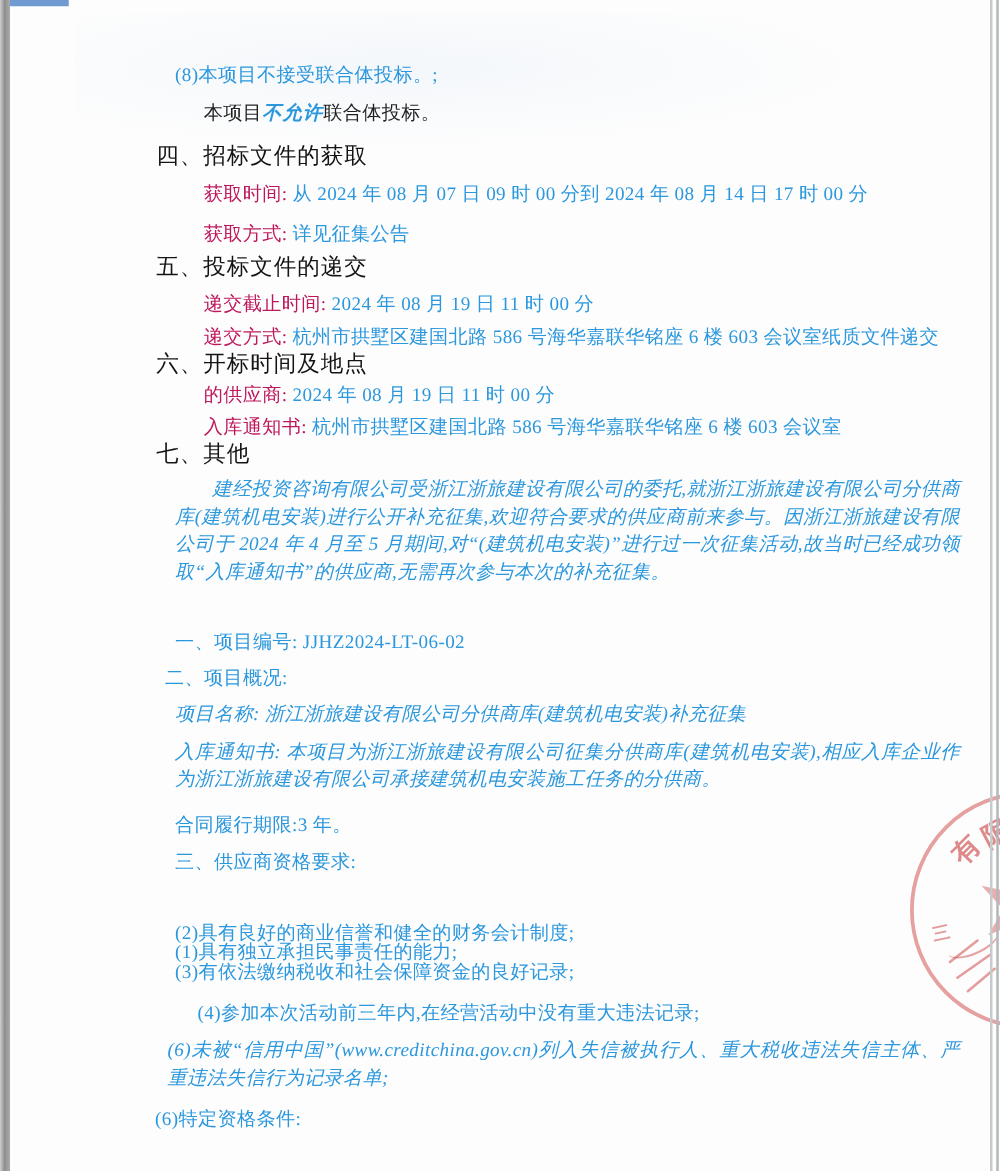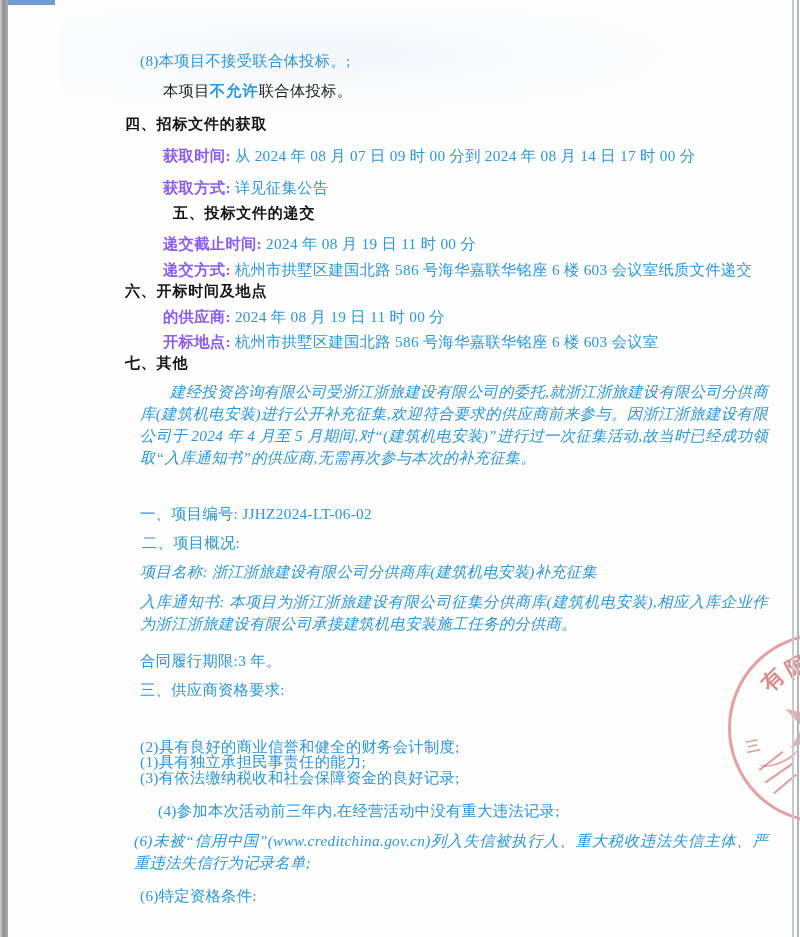--- a/index.html
+++ b/index.html
@@ -27,27 +27,27 @@
 
   
   .line{
     position:absolute;
     font-size:15.3px;
     line-height:21px;
     letter-spacing:.3px;
     white-space:nowrap;
     color:#222;
   }
-  .line.head{font-size:15px;font-weight:bold;line-height:22px;letter-spacing:.8px;color:#141414;}
+  .line.head{font-size:18px;font-weight:normal;line-height:22px;letter-spacing:.8px;color:#141414;}
   .line.para{white-space:normal;line-height:22px;text-align:justify;font-style:italic;}
   .line.para.fl-indent{text-indent:30px;}
   .seg-blue{color:#2b97dd;}
   .seg-black{color:#1f1f1f;}
-  .seg-label{color:#8b5cf6;font-weight:bold;}
-  .seg-blue-italic{color:#2b97dd;font-weight:600;letter-spacing:1px;}
+  .seg-label{color:#be185d;font-weight:normal;}
+  .seg-blue-italic{color:#2b97dd;font-style:italic;font-weight:600;letter-spacing:1px;}
   .seg-heading{color:#141414;}
 
   
   .stamp{position:absolute;left:0;top:0;width:800px;height:937px;pointer-events:none;}
   .seal-ring{
     position:absolute;left:728px;top:633px;width:184px;height:184px;
     border:3px solid rgba(206,68,68,.5);border-radius:50%;
   }
   .seal-star{
     position:absolute;left:781px;top:692px;width:70px;height:67px;
@@ -78,40 +78,40 @@
 
 <div class="screen">
   <div class="bleed"></div>
 
   <div id="doc-lines">
       <div class="line" style="top: 50px; left: 140px;"><span class="seg-blue">(8)本项目不接受联合体投标。;</span></div>
       <div class="line" style="top: 80px; left: 163px;"><span class="seg-black">本项目</span><span class="seg-blue-italic">不允许</span><span class="seg-black">联合体投标。</span></div>
       <div class="line head" style="top: 113px; left: 125px;"><span class="seg-heading">四、招标文件的获取</span></div>
       <div class="line" style="top: 145px; left: 163px;"><span class="seg-label">获取时间:</span><span class="seg-blue"> 从 2024 年 08 月 07 日  09 时 00 分到 2024 年 08 月 14 日  17 时 00 分</span></div>
       <div class="line" style="top: 177px; left: 163px;"><span class="seg-label">获取方式:</span><span class="seg-blue"> 详见征集公告</span></div>
-      <div class="line head" style="top: 202px; left: 125px; margin-left: 48px;"><span class="seg-heading">五、投标文件的递交</span></div>
+      <div class="line head" style="top: 202px; left: 125px;"><span class="seg-heading">五、投标文件的递交</span></div>
       <div class="line" style="top: 233px; left: 163px;"><span class="seg-label">递交截止时间:</span><span class="seg-blue"> 2024 年 08 月 19 日  11 时 00 分</span></div>
       <div class="line" style="top: 259px; left: 163px;"><span class="seg-label">递交方式:</span><span class="seg-blue"> 杭州市拱墅区建国北路 586 号海华嘉联华铭座 6 楼 603 会议室纸质文件递交</span></div>
       <div class="line head" style="top: 280px; left: 125px;"><span class="seg-heading">六、开标时间及地点</span></div>
       <div class="line" style="top: 306px; left: 163px;"><span class="seg-label">的供应商:</span><span class="seg-blue"> 2024 年 08 月 19 日  11 时 00 分</span></div>
-      <div class="line" style="top: 331px; left: 163px;"><span class="seg-label">开标地点:</span><span class="seg-blue"> 杭州市拱墅区建国北路 586 号海华嘉联华铭座 6 楼 603 会议室</span></div>
+      <div class="line" style="top: 331px; left: 163px;"><span class="seg-label">入库通知书:</span><span class="seg-blue"> 杭州市拱墅区建国北路 586 号海华嘉联华铭座 6 楼 603 会议室</span></div>
       <div class="line head" style="top: 352px; left: 125px;"><span class="seg-heading">七、其他</span></div>
       <div class="line para fl-indent" style="top: 381px; left: 140px; width: 628px;"><span class="seg-blue">建经投资咨询有限公司受浙江浙旅建设有限公司的委托,就浙江浙旅建设有限公司分供商库(建筑机电安装)进行公开补充征集,欢迎符合要求的供应商前来参与。因浙江浙旅建设有限公司于 2024 年 4 月至 5 月期间,对“(建筑机电安装)”进行过一次征集活动,故当时已经成功领取“入库通知书”的供应商,无需再次参与本次的补充征集。</span></div>
       <div class="line" style="top: 503px; left: 140px;"><span class="seg-blue">一、项目编号: JJHZ2024-LT-06-02</span></div>
-      <div class="line" style="top: 532px; left: 142px;"><span class="seg-blue">二、项目概况:</span></div>
+      <div class="line" style="top: 532px; left: 132px;"><span class="seg-blue">二、项目概况:</span></div>
       <div class="line" style="top: 561px; left: 140px; font-style: italic;"><span class="seg-blue">项目名称: 浙江浙旅建设有限公司分供商库(建筑机电安装)补充征集</span></div>
       <div class="line para" style="top: 591px; left: 140px; width: 628px;"><span class="seg-blue">入库通知书: 本项目为浙江浙旅建设有限公司征集分供商库(建筑机电安装),相应入库企业作为浙江浙旅建设有限公司承接建筑机电安装施工任务的分供商。</span></div>
       <div class="line" style="top: 650px; left: 140px;"><span class="seg-blue">合同履行期限:3 年。</span></div>
       <div class="line" style="top: 679px; left: 140px;"><span class="seg-blue">三、供应商资格要求:</span></div>
       <div class="line" style="top: 707px; left: 140px; margin-top: 44px;"><span class="seg-blue">(1)具有独立承担民事责任的能力;</span></div>
       <div class="line" style="top: 736px; left: 140px;"><span class="seg-blue">(2)具有良好的商业信誉和健全的财务会计制度;</span></div>
       <div class="line" style="top: 767px; left: 140px;"><span class="seg-blue">(3)有依法缴纳税收和社会保障资金的良好记录;</span></div>
       <div class="line" style="top: 800px; left: 140px; margin-left: 18px;"><span class="seg-blue">(4)参加本次活动前三年内,在经营活动中没有重大违法记录;</span></div>
       <div class="line para" style="top: 830px; left: 134px; width: 634px;"><span class="seg-blue">(6)未被“信用中国”(www.creditchina.gov.cn)列入失信被执行人、重大税收违法失信主体、严重违法失信行为记录名单;</span></div>
-      <div class="line" style="top: 885px; left: 140px;"><span class="seg-blue">(6)特定资格条件:</span></div>
+      <div class="line" style="top: 885px; left: 124px;"><span class="seg-blue">(6)特定资格条件:</span></div>
     </div>
 
   <div class="stamp">
     <div class="seal-ring"></div>
     <div class="seal-star"></div>
     <span class="seal-char c1">有</span>
     <span class="seal-char c2">限</span>
     <span class="seal-char c3">三</span>
     <div class="seal-arc"></div>
     <div class="seal-scribble s1"></div>

